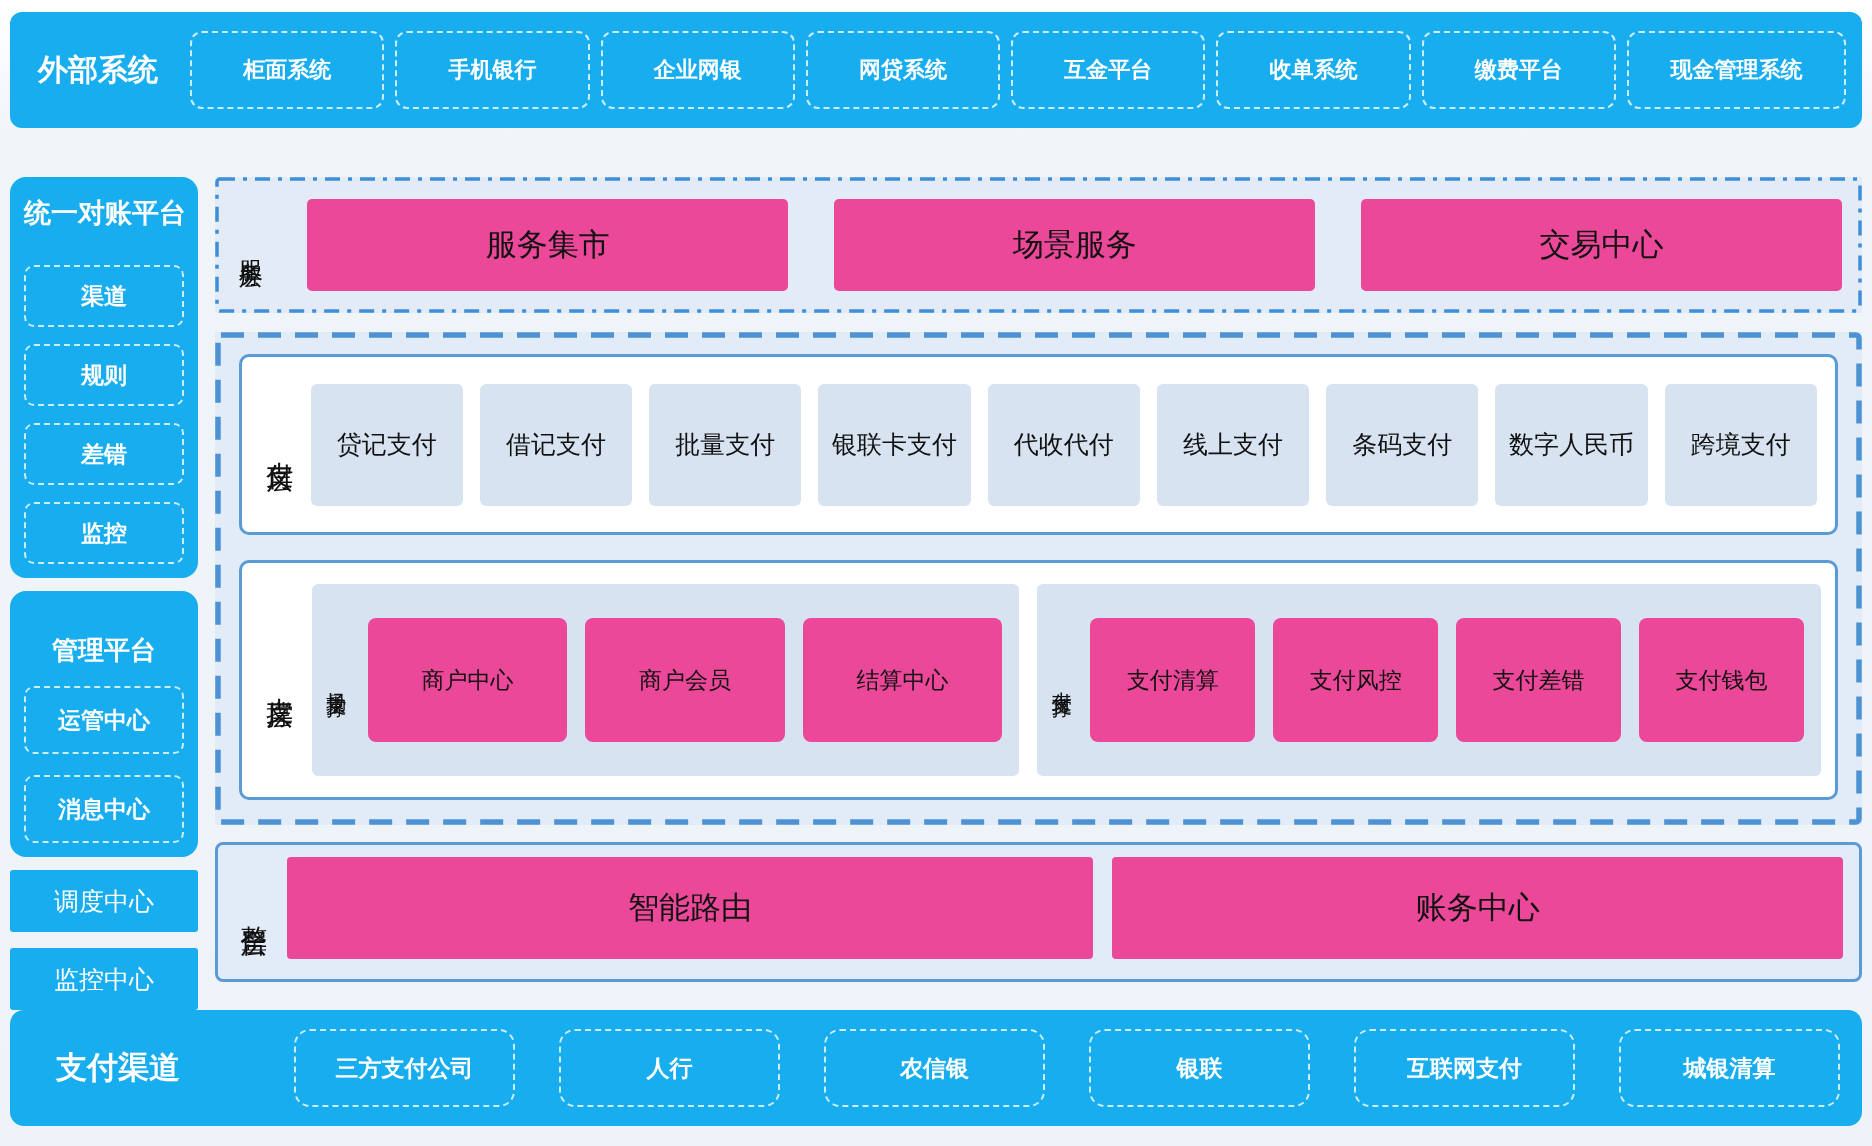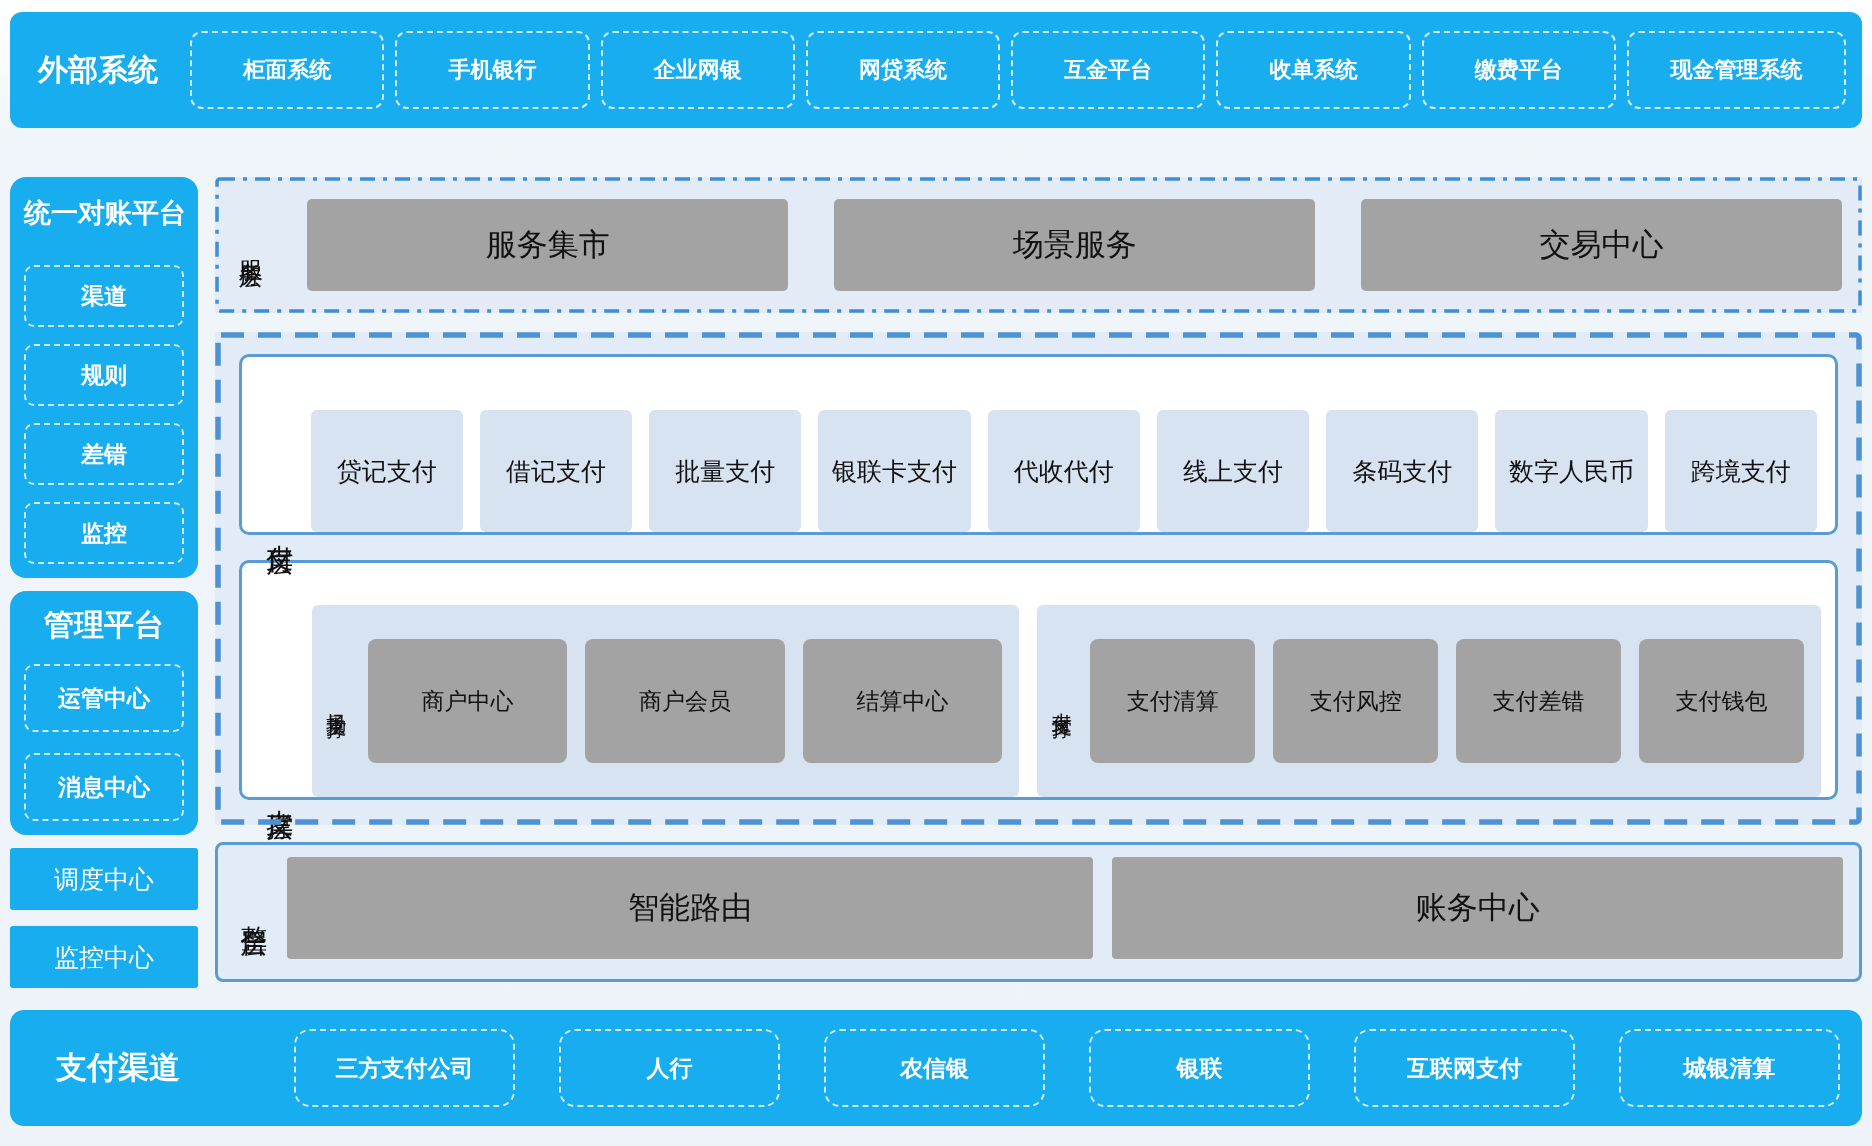--- a/index.html
+++ b/index.html
@@ -38,21 +38,21 @@
   .band.bottom .dash-item { border-radius: 16px; font-size: 23px; }
 
   
   .sidebar { position: absolute; left: 10px; top: 177px; width: 188px; }
   .side-panel { border-radius: 16px; margin-bottom: 13px; padding: 18px 14px 14px; }
   .side-panel .panel-title {
     text-align: center; font-weight: bold; color: #fff; font-size: 27px;
     margin-bottom: 34px; white-space: nowrap; letter-spacing: 0px;
   }
   .side-panel.mgmt { padding-top: 14px; }
-  .side-panel.mgmt .panel-title { font-size: 30px; margin-bottom: 18px; }
+  .side-panel.mgmt .panel-title { font-size: 26px; margin-bottom: 18px; margin-top: 28px; }
   .side-items { display: flex; flex-direction: column; gap: 17px; }
   .side-items .dash-item { flex: none; height: 62px; border-radius: 10px; font-size: 23px; }
   .side-panel.mgmt .side-items { gap: 21px; }
   .side-panel.mgmt .side-items .dash-item { height: 68px; }
   .solo-box {
     height: 62px; border-radius: 3px; margin-bottom: 16px;
     display: flex; align-items: center; justify-content: center;
     font-weight: normal; font-size: 25px;
   }
   .solo-box.first { margin-top: 2px; }
@@ -78,30 +78,30 @@
     stroke: #4E92D4; stroke-width: 5.5; stroke-dasharray: 23 14;
   }
 
   
   .service-layer {
     height: 136px; background: #E2EBF6;
     display: flex; align-items: center; gap: 44px; padding: 0 20px 0 22px;
   }
   .service-layer .vlabel { font-size: 24px; }
   .white-box {
-    background: #a3a3a3; border-radius: 5px;
+    background: #ec4899; border-radius: 5px;
     display: flex; align-items: center; justify-content: center; color: #111;
   }
   .service-layer .white-box { flex: 1; height: 92px; font-size: 31px; }
 
   
   .big-dashed { margin-top: 19px; height: 493px; background: #E2ECF8; padding: 22px 24px; }
   .solid-box {
     background: #fff; border: 3.5px solid #5B9BD5; border-radius: 10px;
-    display: flex; align-items: flex-end;
+    display: flex; align-items: center;
   }
   .payment-box { height: 181px; padding: 0 18px 0 22px; gap: 17px; }
   .payment-box .vlabel { font-size: 27px; }
   .lite-card {
     background: #D8E3F1; border-radius: 6px; flex: 1; height: 122px;
     display: flex; align-items: center; justify-content: center; font-size: 25px; color: #111;
   }
   .support-box { margin-top: 25px; height: 240px; padding: 0 14px 0 22px; gap: 18px; }
   .support-box .vlabel { font-size: 27px; }
   .support-group {

